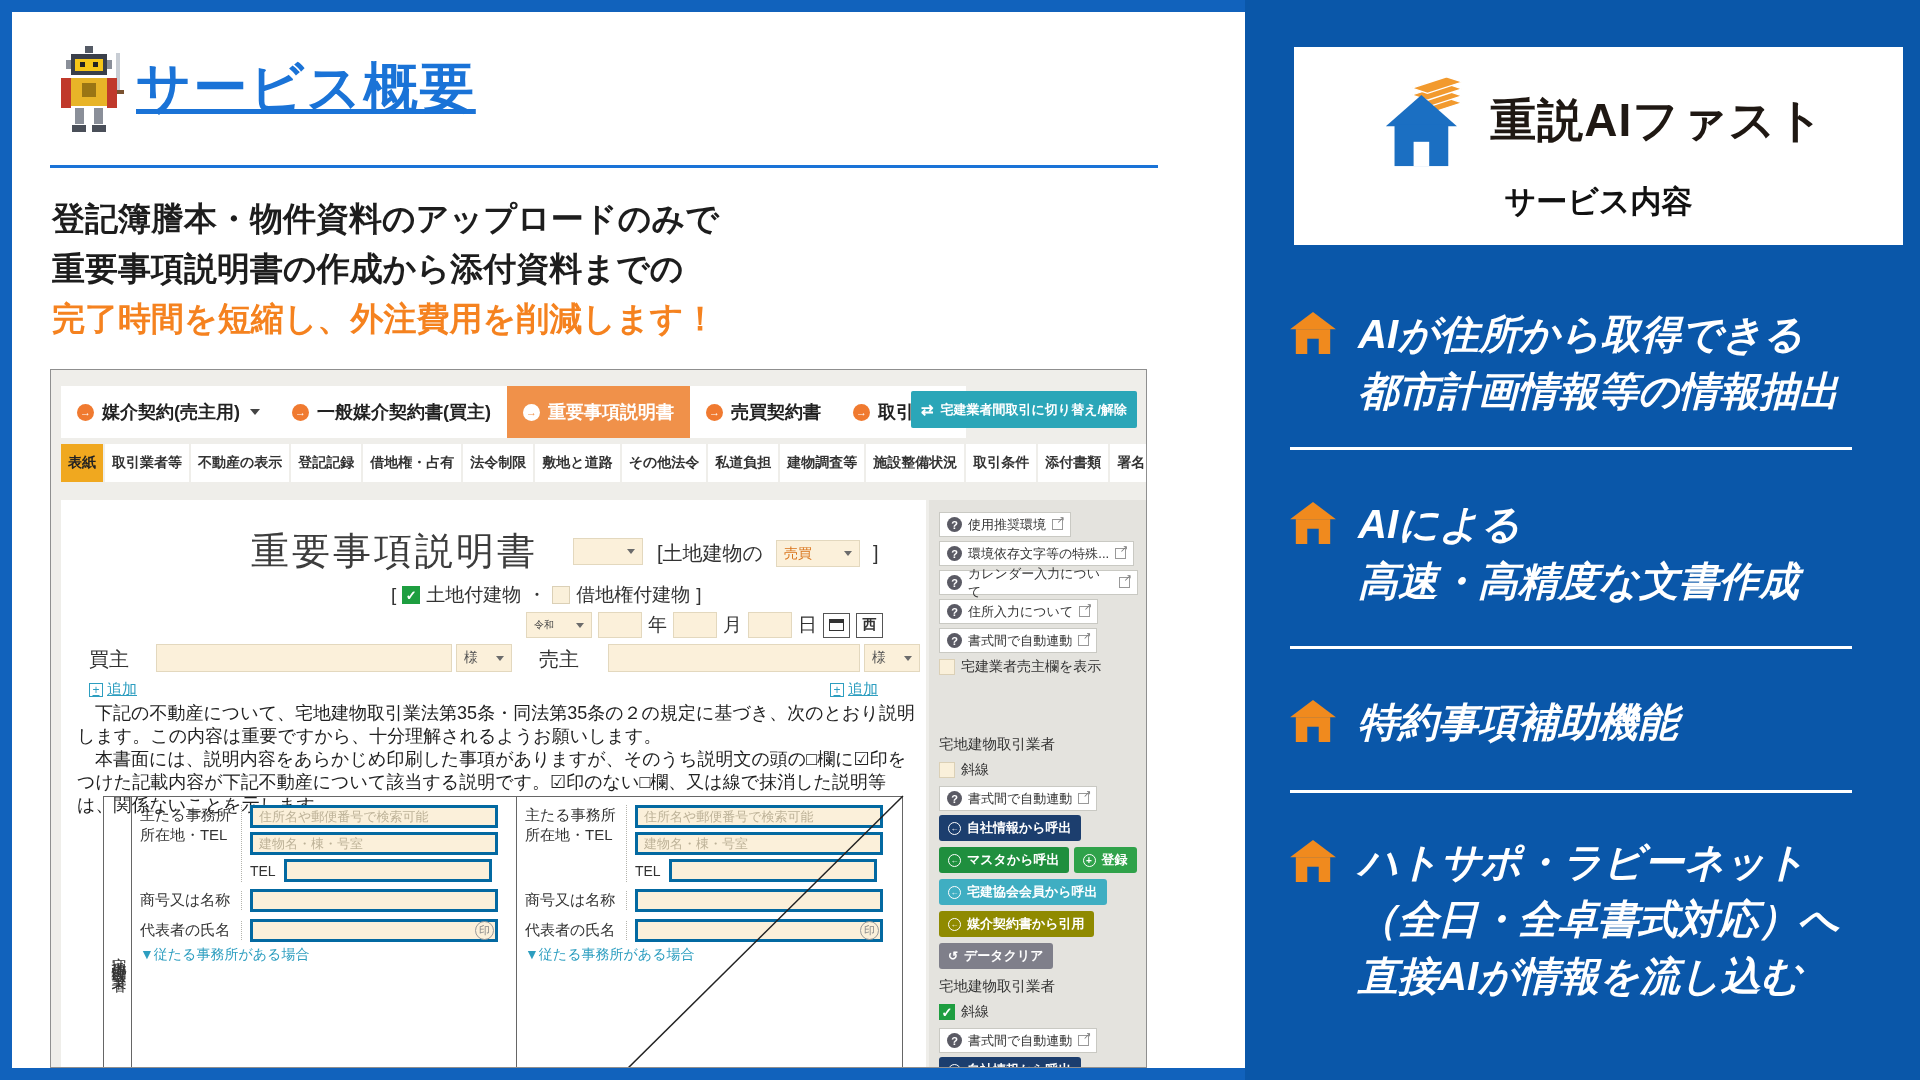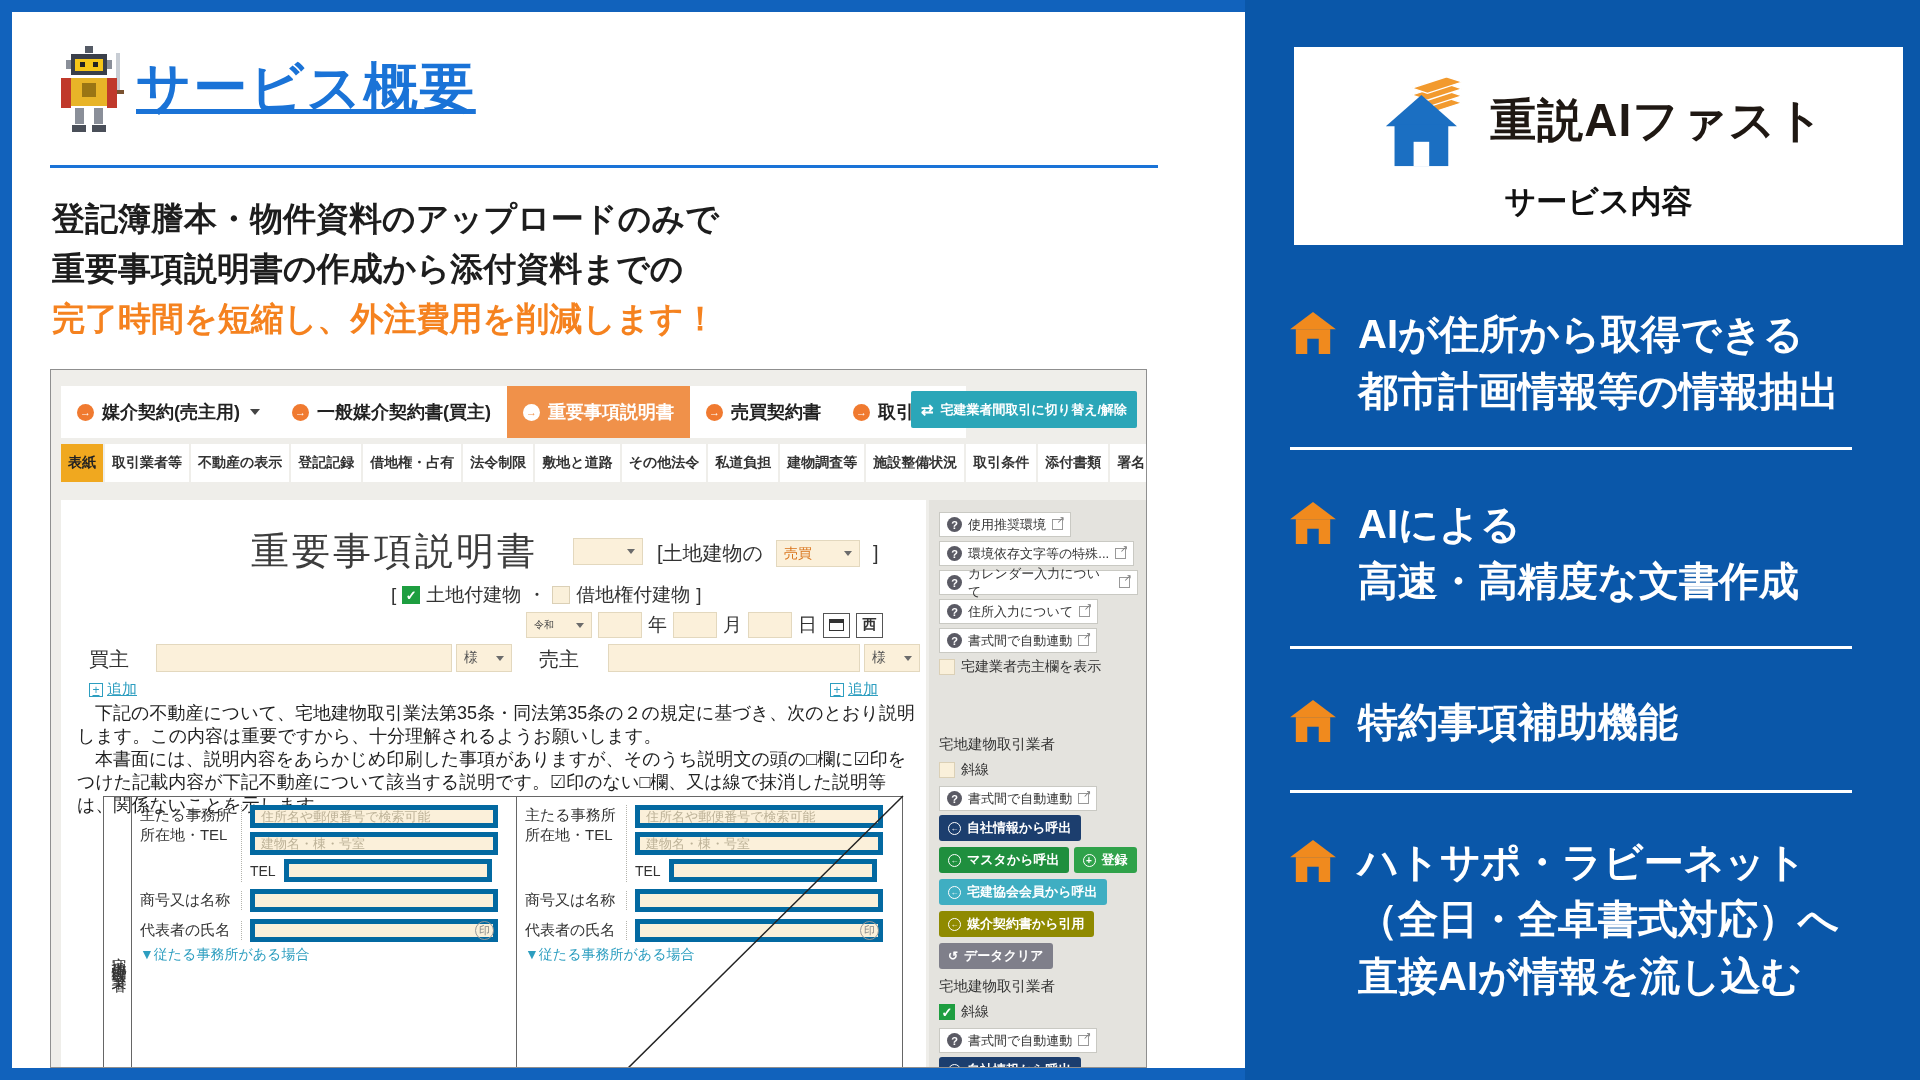--- a/index.html
+++ b/index.html
@@ -66,21 +66,21 @@
   .addr { position:absolute; right:48px; }
   .paras { position:absolute; left:16px; top:202px; width:840px; font-size:18px; line-height:23px; color:#222; }
   .ftable { position:absolute; left:42px; top:296px; width:800px; height:400px; border:1px solid #666; display:flex; }
   .vcol { width:28px; border-right:1px solid #666; position:relative; }
   .vlabel { position:absolute; left:5px; top:148px; writing-mode:vertical-rl; font-size:15px; letter-spacing:3px; color:#333; }
   .half { width:386px; padding:8px 6px 0 8px; }
   .half.h1 { border-right:1px solid #666; }
   .orow { display:flex; }
   .olbl { width:102px; font-size:15px; color:#333; line-height:20px; border-right:1px dotted #b3b3ac; margin-right:8px; flex:none; }
   .ocol { display:flex; flex-direction:column; gap:4px; }
-  .tin { background:#FBF0DA; border:5px solid #0369a1; height:23px; font-size:13px; color:#444; padding:0 6px; width:248px; }
+  .tin { background:#FBF0DA; border:3px solid #0369a1; height:23px; font-size:13px; color:#444; padding:0 6px; width:248px; }
   .tin::placeholder { color:#BDB298; }
   .telrow { display:flex; align-items:center; gap:8px; font-size:14px; color:#333; }
   .tin.tel { width:208px; }
   .frow { display:flex; align-items:center; margin-top:7px; }
   .flbl { width:102px; font-size:15px; color:#333; border-right:1px dotted #b3b3ac; margin-right:8px; flex:none; }
   .repwrap { position:relative; }
   .stamp { position:absolute; right:4px; top:2px; width:19px; height:19px; border:1px solid #999; border-radius:50%; color:#888; font-size:11px; display:flex; align-items:center; justify-content:center; }
   .branch { margin-top:4px; color:#2D9EC0; font-size:14px; cursor:pointer; }
   .diag { position:absolute; left:0; top:0; width:865px; height:569px; pointer-events:none; }
 
@@ -109,21 +109,21 @@
   .sbtn.gray { background:#7F7F8A; }
   .sbtn.gray .circ { border:none; width:auto; height:auto; }
   .sbtn.gray .circ::after { content:"↺"; font-size:12px; }
   .btnpair { display:flex; gap:5px; }
 
   
   .card { position:absolute; left:49px; top:47px; width:609px; height:198px; background:#fff; display:flex; flex-direction:column; align-items:center; justify-content:center; }
   .brandrow { display:flex; align-items:center; gap:14px; }
   .brand { font-size:46px; font-weight:bold; color:#1f1813; letter-spacing:1px; }
   .subtitle { font-size:31px; font-weight:bold; color:#111; margin-top:8px; }
-  .feature { position:absolute; left:45px; display:flex; gap:22px; }
+  .feature { position:absolute; left:45px; display:flex; gap:22px;font-style:italic; }
   .fhouse { flex:none; margin-top:6px; }
   .ftext { font-size:40px; font-weight:bold; color:#fff; line-height:57px; }
   .ftext span { display:block; }
   .fsep { position:absolute; left:45px; width:562px; height:3px; background:#fff; }
   .f1 { top:306px; } .s1 { top:447px; }
   .f2 { top:496px; } .s2 { top:646px; }
   .f3 { top:694px; } .s3 { top:790px; }
   .f4 { top:834px; }
 </style>
 </head>

